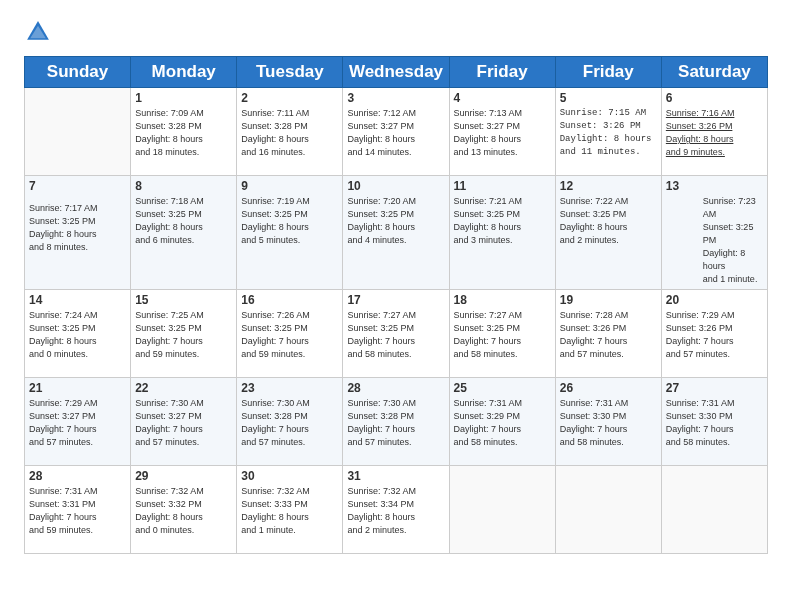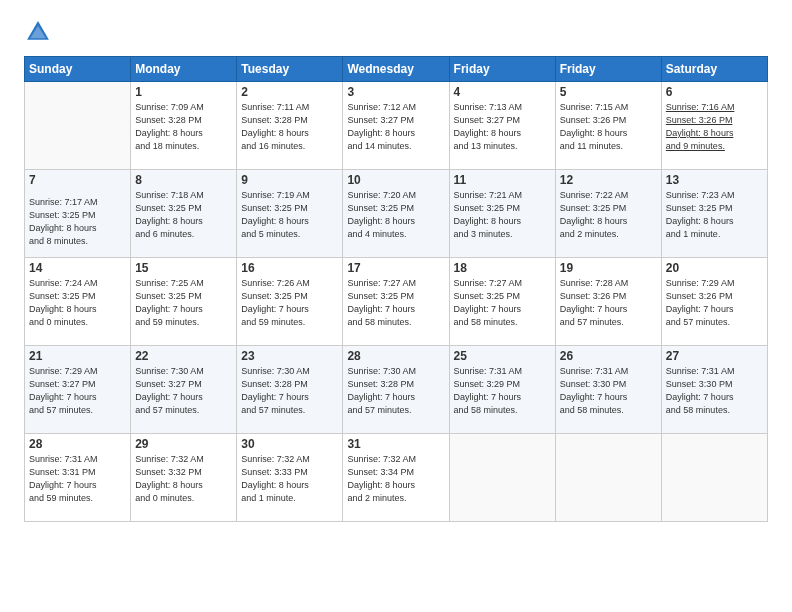--- a/index.html
+++ b/index.html
@@ -54,24 +54,24 @@
       margin-top: 2px;
     }
     .calendar {
       width: 100%;
       border-collapse: collapse;
       table-layout: fixed;
     }
     .calendar th {
       background: #2a76c6;
       color: #fff;
-      font-size: 12px;
+      font-size: 17px;
       font-weight: bold;
       padding: 5px 4px;
-      text-align: left;
+      text-align: center;
       border: 1px solid #1a5fa0;
     }
     .calendar td {
       border: 1px solid #ccc;
       vertical-align: top;
       padding: 3px 4px;
       font-size: 9.5px;
       color: #333;
       height: 88px;
       width: 113px;
@@ -154,21 +154,21 @@
           </td>
           <td>
             <span class="day-num">4</span>
             <div class="day-info" style="white-space: pre-line;">Sunrise: 7:13 AM
 Sunset: 3:27 PM
 Daylight: 8 hours
 and 13 minutes.</div>
           </td>
           <td>
             <span class="day-num">5</span>
-            <div class="day-info" style="white-space: pre-line;">Sunrise: 7:15 AM
+            <div class="day-info" style="white-space: pre-line; font-family: Liberation Mono, monospace;">Sunrise: 7:15 AM
 Sunset: 3:26 PM
 Daylight: 8 hours
 and 11 minutes.</div>
           </td>
           <td>
             <span class="day-num">6</span>
             <div class="day-info" style="white-space: pre-line; text-decoration: underline;">Sunrise: 7:16 AM
 Sunset: 3:26 PM
 Daylight: 8 hours
 and 9 minutes.</div>
@@ -212,21 +212,21 @@
           </td>
           <td>
             <span class="day-num">12</span>
             <div class="day-info" style="white-space: pre-line;">Sunrise: 7:22 AM
 Sunset: 3:25 PM
 Daylight: 8 hours
 and 2 minutes.</div>
           </td>
           <td>
             <span class="day-num">13</span>
-            <div class="day-info" style="white-space: pre-line;">Sunrise: 7:23 AM
+            <div class="day-info" style="white-space: pre-line; margin-left: 37px;">Sunrise: 7:23 AM
 Sunset: 3:25 PM
 Daylight: 8 hours
 and 1 minute.</div>
           </td>
         </tr>
         <tr>
           <td>
             <span class="day-num">14</span>
             <div class="day-info" style="white-space: pre-line;">Sunrise: 7:24 AM
 Sunset: 3:25 PM

